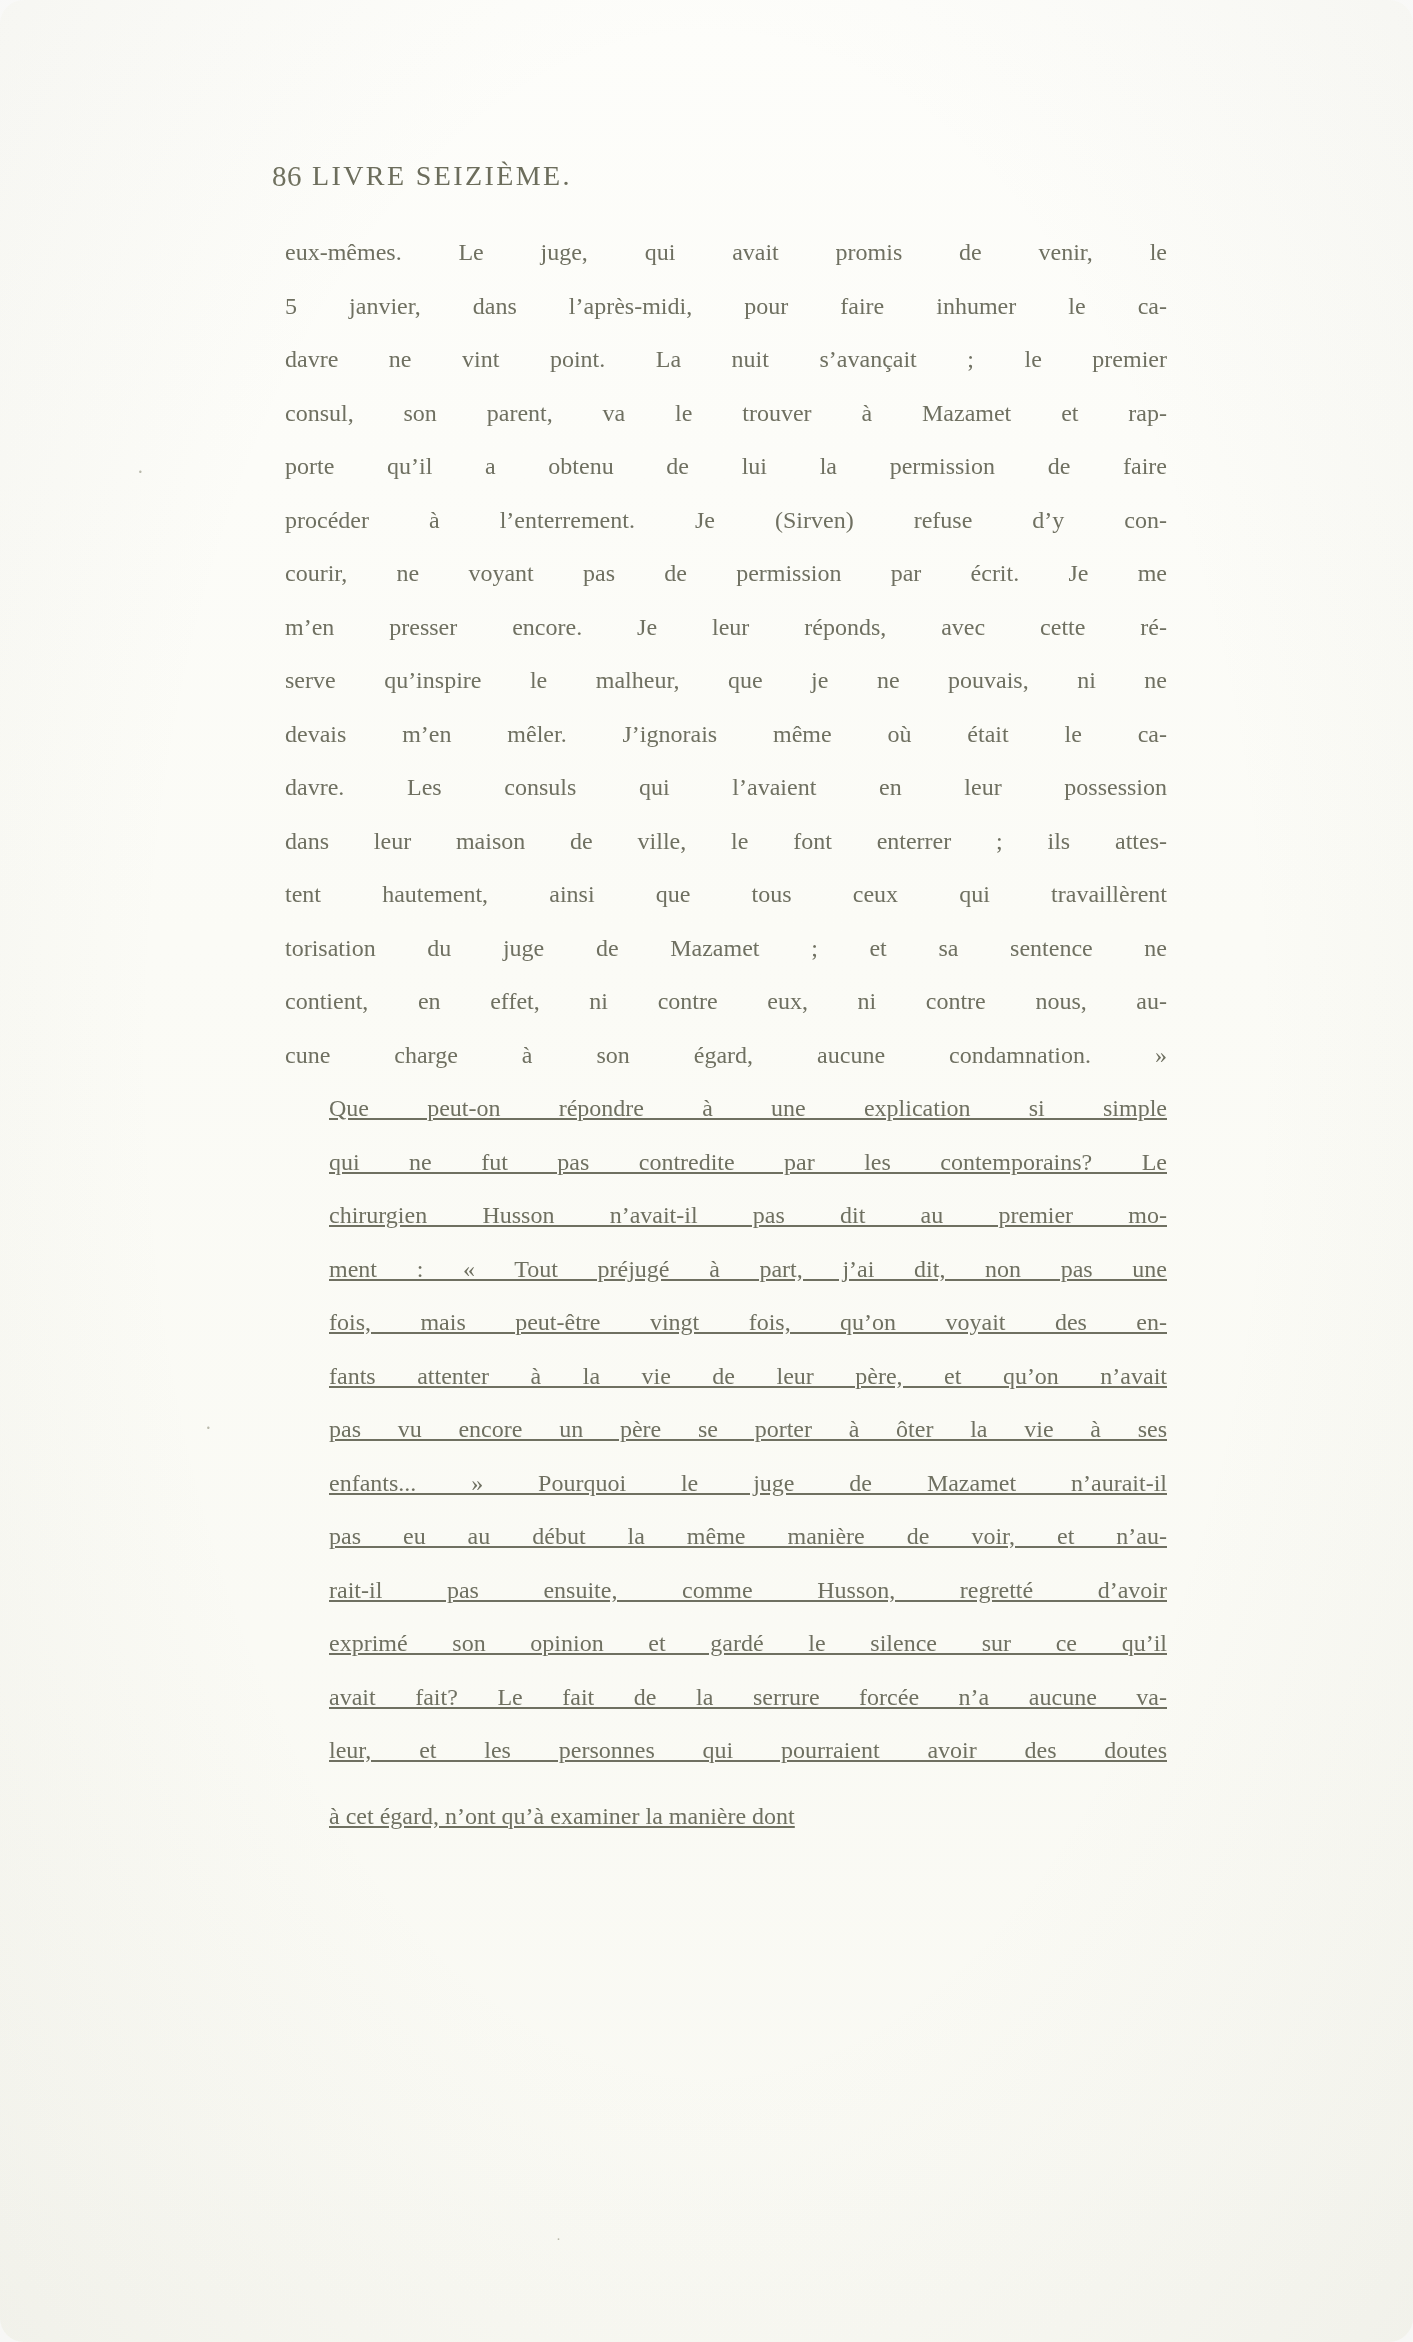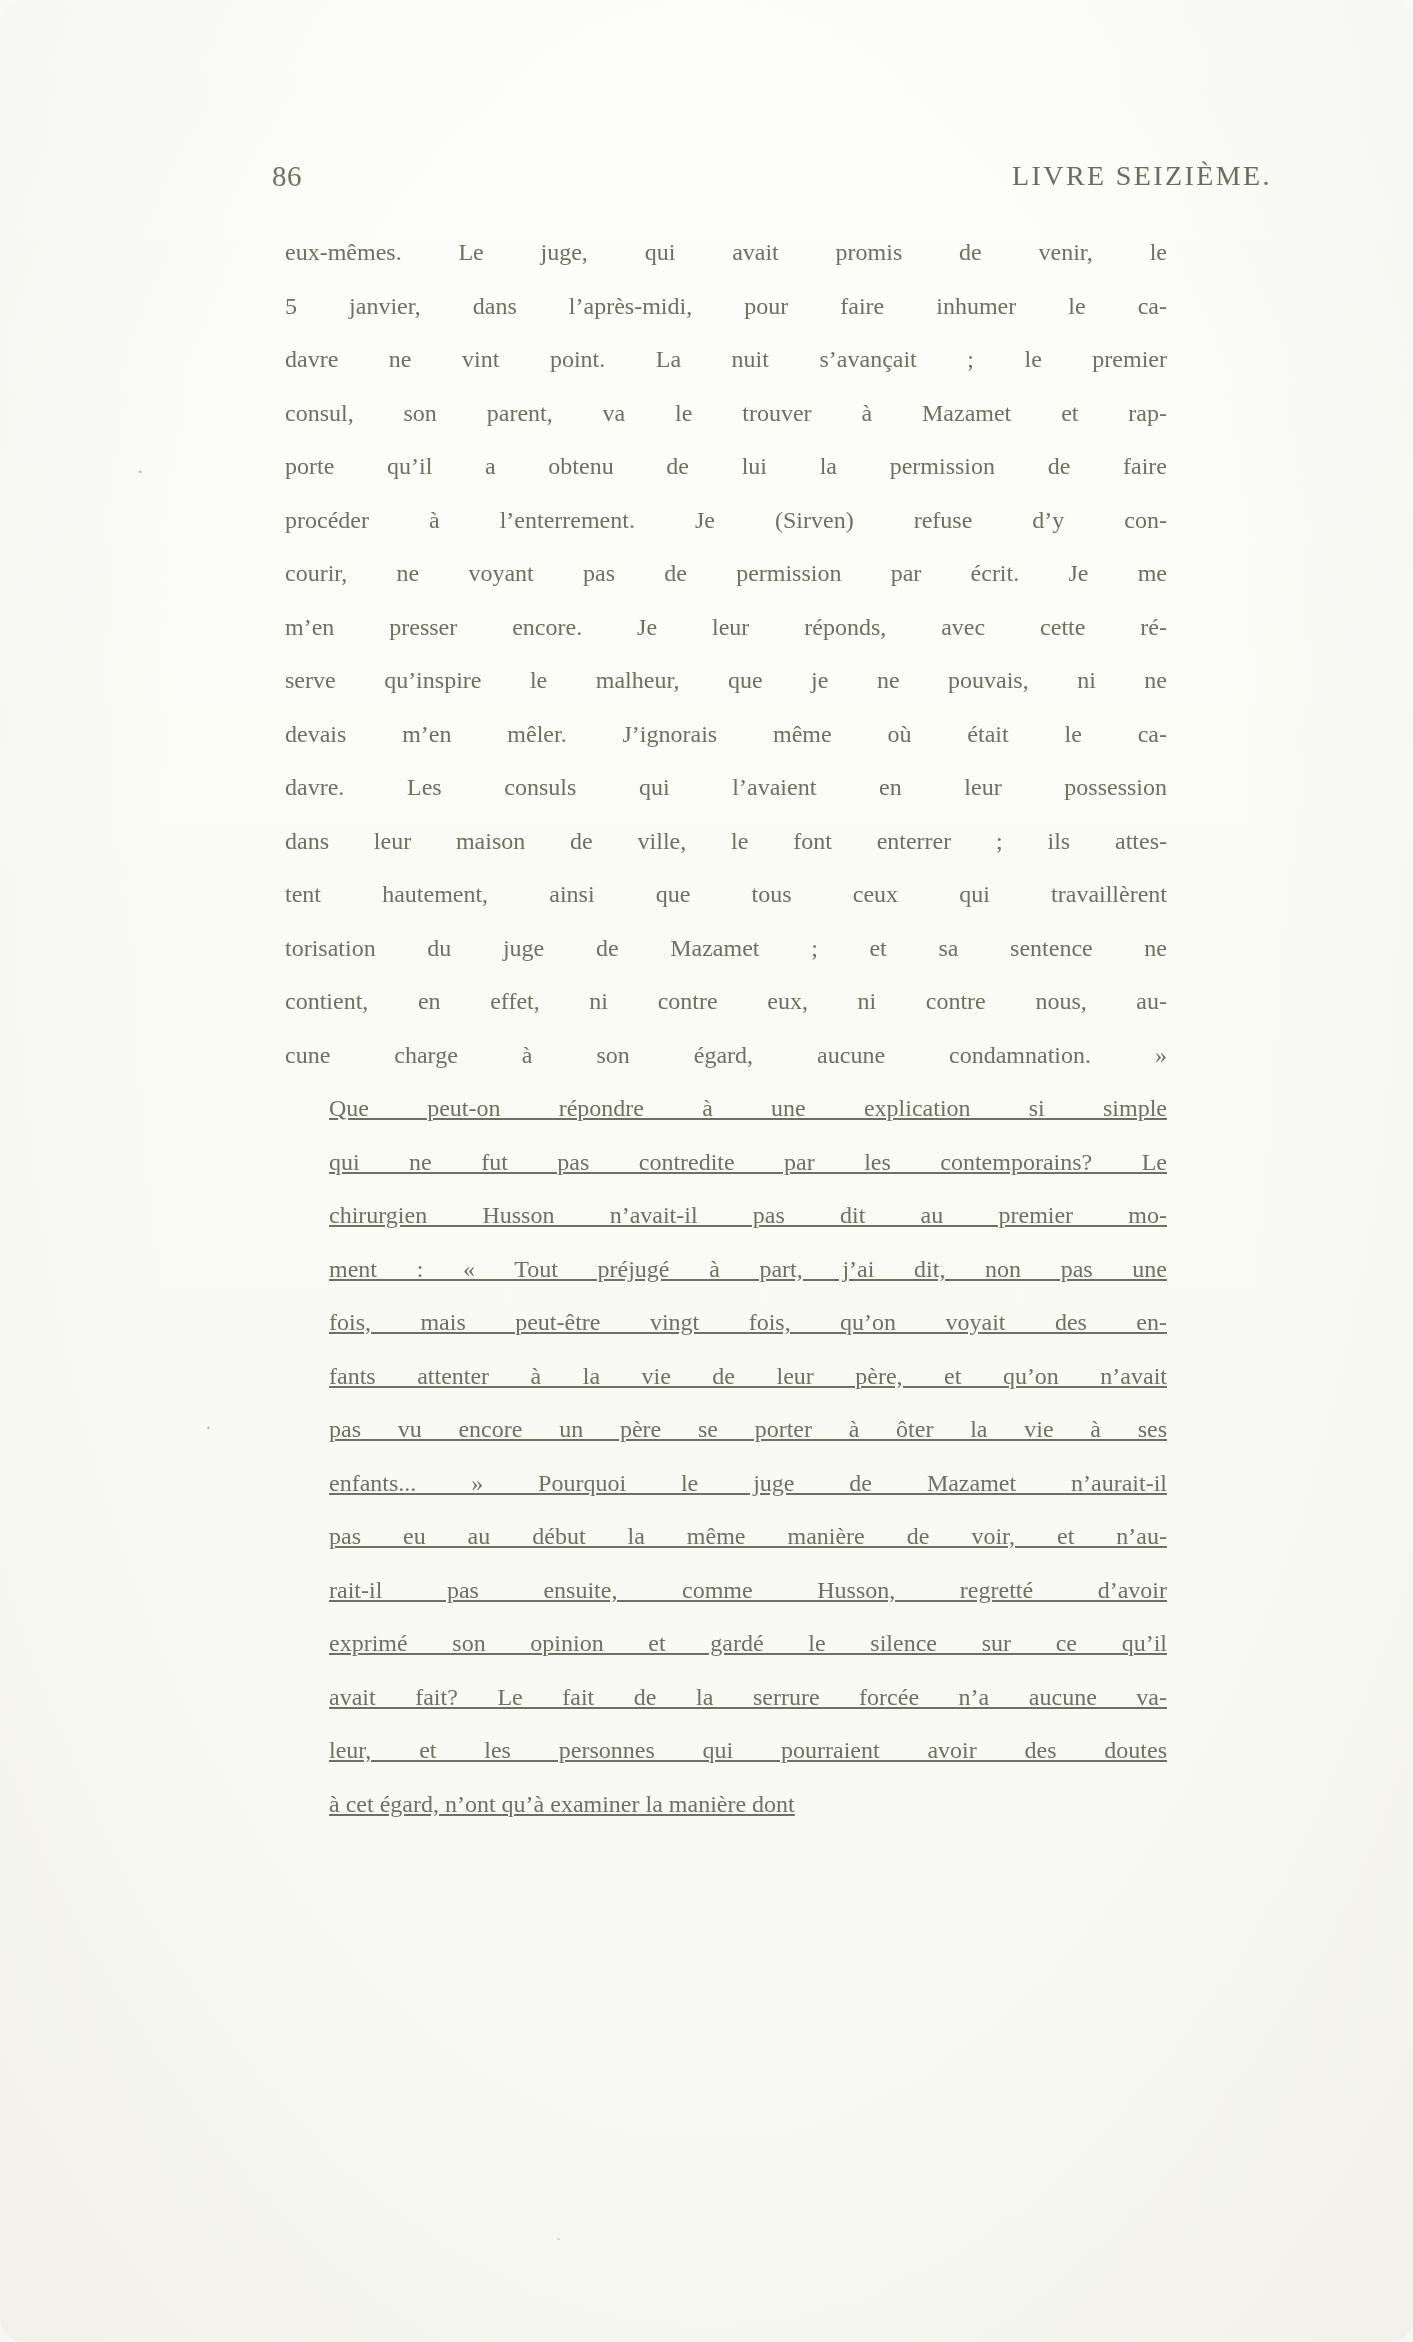--- a/index.html
+++ b/index.html
@@ -43,21 +43,21 @@
     top: 0;
     font-size: 29px;
     letter-spacing: 0.5px;
     color: #70715f;
   }
   .running-title {
     position: absolute;
     left: 0;
     top: 0;
     width: 1000px;
-    text-align: right;
+    text-align: left;
     font-size: 28px;
     letter-spacing: 2.4px;
     color: #6c6d5c;
     padding-left: 40px;
     box-sizing: border-box;
   }
   .body-text {
     position: absolute;
     top: 226px;
     left: 285px;
@@ -81,20 +81,21 @@
   }
   
   .line.j {
     text-align: justify;
     text-align-last: justify;
     white-space: pre-wrap;
   }
   .line.last {
     text-align: center;
     text-align-last: left;
+    margin-top: 12px;
   }
   .fleuron {
     position: absolute;
     color: #b9b9ab;
     font-size: 20px;
     line-height: 1;
   }
   .mark-left-1 { left: 137px; top: 462px; }
   .mark-left-2 { left: 205px; top: 1418px; }
   .mark-bottom { left: 556px; top: 2232px; font-size: 15px; }

